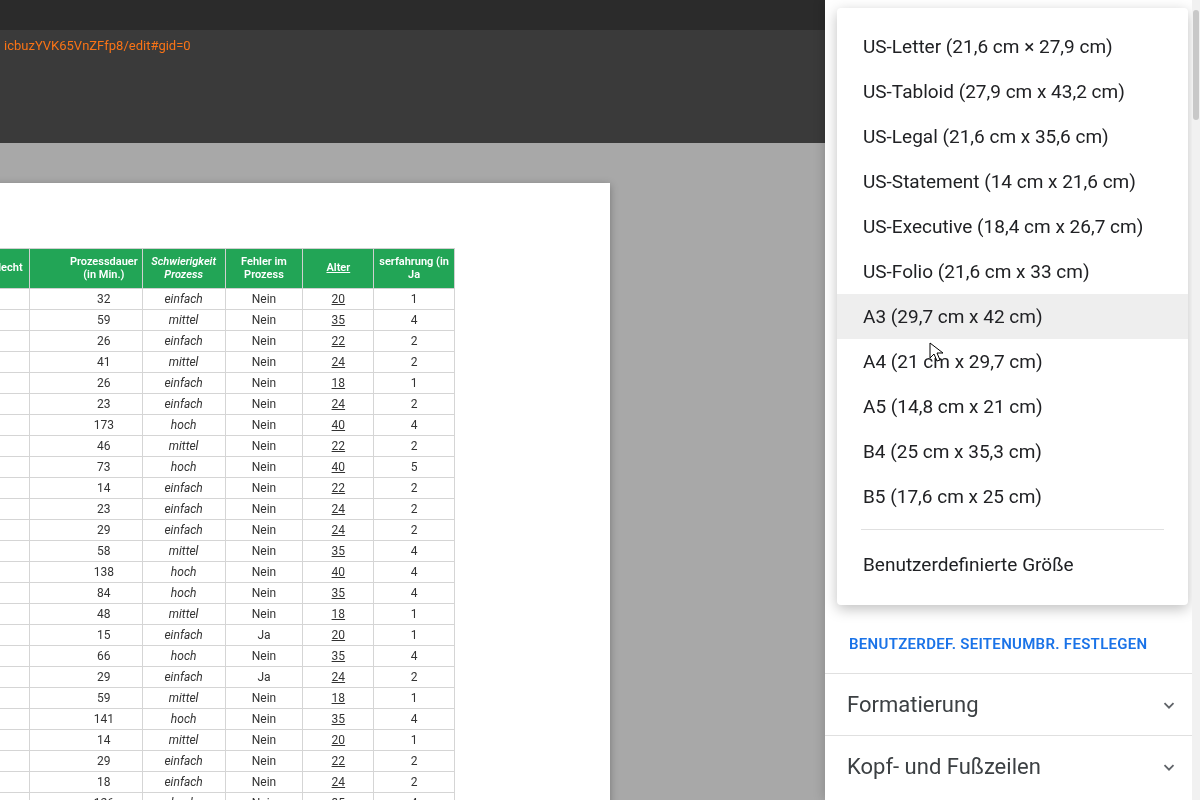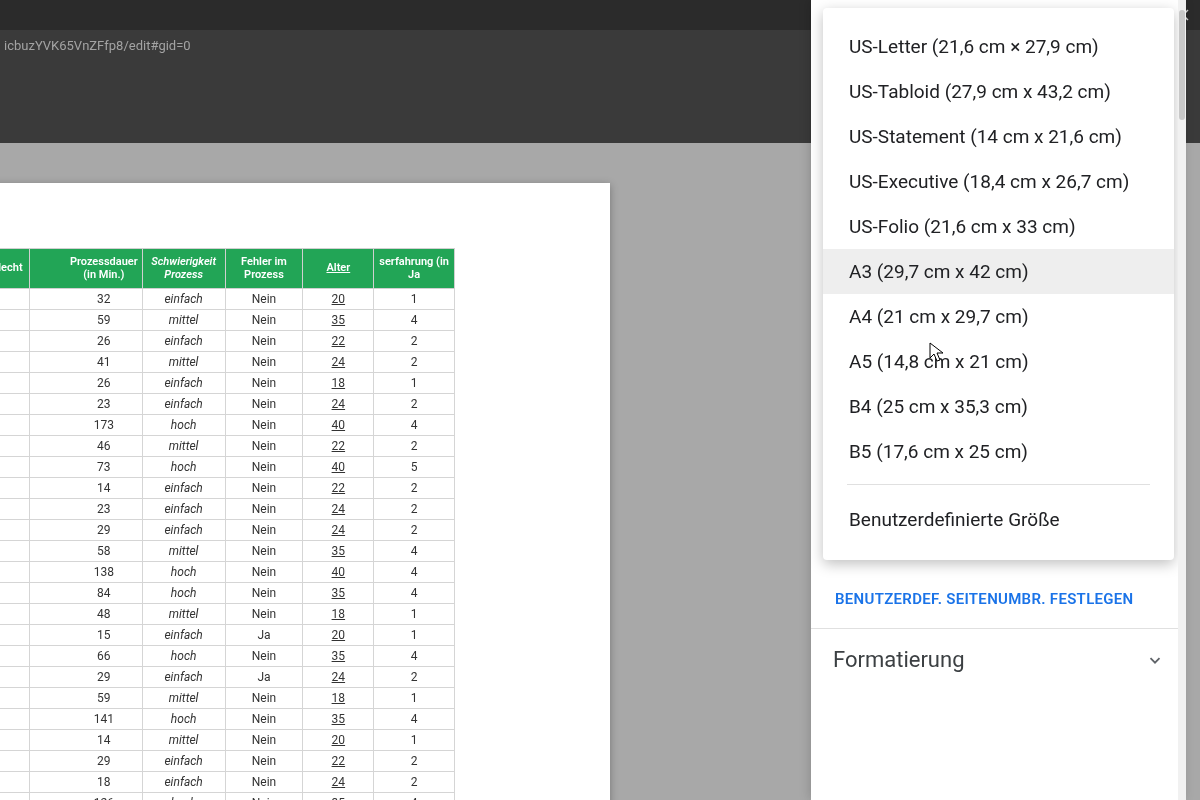--- a/index.html
+++ b/index.html
@@ -20,21 +20,21 @@
   .titlebar .wbtn { width: 18px; height: 18px; display: flex; align-items: center; justify-content: center; font-size: 13px; cursor: pointer; }
   .titlebar .wbtn svg { width: 12px; height: 12px; stroke: #d0d0d0; stroke-width: 1.5; fill: none; }
 
   
   .urlbar {
     height: 30px;
     background: #3a3a3a;
     display: flex;
     align-items: center;
     justify-content: space-between;
-    color: #a3a3a3;
+    color: #f97316;
     font-size: 13px;
     padding: 0 8px 0 0;
   }
   .url-text { padding-left: 4px; white-space: nowrap; overflow: hidden; }
   .url-actions { display: flex; align-items: center; gap: 14px; }
   .url-actions .ic { width: 20px; height: 20px; display: flex; align-items: center; justify-content: center; cursor: pointer; }
   .url-actions svg { width: 17px; height: 17px; stroke: #c7c7c7; fill: none; stroke-width: 1.5; }
   .avatar {
     width: 20px; height: 20px; border-radius: 50%;
     background: radial-gradient(circle at 40% 30%, #f2cda0 0%, #d9a679 50%, #8a6a49 100%);
@@ -98,21 +98,21 @@
   table.data th:nth-child(2), table.data td:nth-child(2){ width:85px;padding-left:40px;}
   table.data th:nth-child(3), table.data td:nth-child(3){ width:85px;font-style:italic;}
   table.data th:nth-child(4), table.data td:nth-child(4){ width:85px;}
   table.data th:nth-child(5), table.data td:nth-child(5){ width:80px;text-decoration:underline;}
   table.data th:nth-child(6), table.data td:nth-child(6){ width:85px;}
 
   
   .panel {
     position: absolute;
     top: 0;
-    right: 14px;
+    right: 0;
     width: 375px;
     bottom: 0;
     background: #ffffff;
     box-shadow: -2px 0 10px rgba(0,0,0,0.15);
     display: flex;
     flex-direction: column;
   }
   .panel-scroll {
     position: absolute;
     right: 0; top: 0; bottom: 0;
@@ -448,20 +448,21 @@
     </table>
   </div>
 </div>
 
 <div class="panel">
 
   <div class="size-menu" id="size-menu">
 
     <div class="size-item">US-Letter (21,6 cm × 27,9 cm)</div>
       <div class="size-item">US-Tabloid (27,9 cm x 43,2 cm)</div>
+      <div class="size-item">US-Legal (21,6 cm x 35,6 cm)</div>
       <div class="size-item">US-Statement (14 cm x 21,6 cm)</div>
       <div class="size-item">US-Executive (18,4 cm x 26,7 cm)</div>
       <div class="size-item">US-Folio (21,6 cm x 33 cm)</div>
       <div class="size-item hover">A3 (29,7 cm x 42 cm)</div>
       <div class="size-item">A4 (21 cm x 29,7 cm)</div>
       <div class="size-item">A5 (14,8 cm x 21 cm)</div>
       <div class="size-item">B4 (25 cm x 35,3 cm)</div>
       <div class="size-item">B5 (17,6 cm x 25 cm)</div>
       <div class="size-divider" id="size-divider"></div>
     <div class="size-item">Benutzerdefinierte Größe</div>
@@ -469,20 +470,26 @@
 
   <div class="panel-link">BENUTZERDEF. SEITENUMBR. FESTLEGEN</div>
 
   <div class="accordion">
     <span>Formatierung</span>
     <svg viewBox="0 0 20 20">
         <polyline points="5 8 10 13 15 8"></polyline>
       </svg>
   </div>
 
+  <div class="accordion">
+    <span>Kopf- und Fußzeilen</span>
+    <svg viewBox="0 0 20 20">
+        <polyline points="5 8 10 13 15 8"></polyline>
+      </svg>
+  </div>
 
   <div class="panel-scroll">
     <div class="thumb"></div>
   </div>
 </div>
 
 <div class="cursor" style="left:928px; top:342px;">
   <svg viewBox="0 0 18 22">
     <path d="M2 1 L2 16 L6 12 L9 19 L12 18 L9 11 L15 11 Z" fill="#ffffff" stroke="#000" stroke-width="1"></path>
   </svg>

